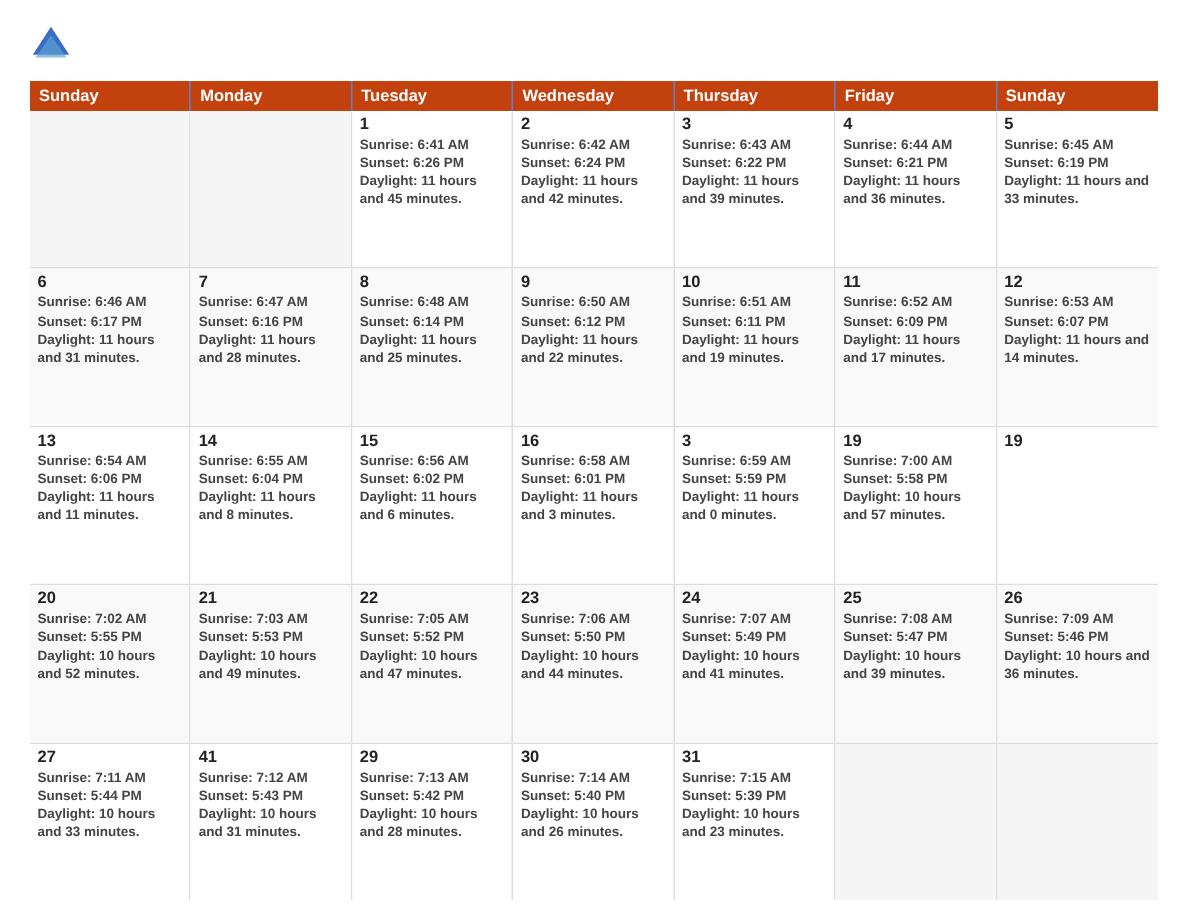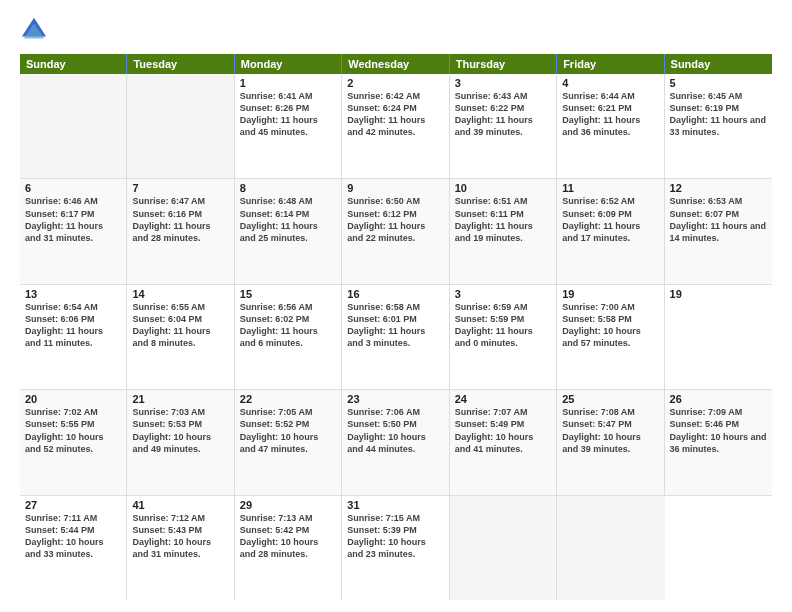--- a/index.html
+++ b/index.html
@@ -52,21 +52,21 @@
       color: #444;
     }
     .calendar {
       flex: 1;
       display: flex;
       flex-direction: column;
     }
     .cal-header {
       display: grid;
       grid-template-columns: repeat(7, 1fr);
-      background: #4d7c0f;
+      background: #c2410c;
     }
     .cal-header-cell {
       color: #fff;
       font-size: 11px;
       font-weight: bold;
       padding: 4px 6px;
       text-align: left;
       border-right: 1px solid #5585d8;
     }
     .cal-header-cell:last-child { border-right: none; }
@@ -130,22 +130,22 @@
     </div>
     <div class="title-block">
       <div class="month-title"></div>
       <div class="location-title"></div>
     </div>
   </div>
 
   <div class="calendar">
     <div class="cal-header">
     <div class="cal-header-cell">Sunday</div>
+        <div class="cal-header-cell">Monday</div>
         <div class="cal-header-cell">Tuesday</div>
-        <div class="cal-header-cell">Monday</div>
         <div class="cal-header-cell">Wednesday</div>
         <div class="cal-header-cell">Thursday</div>
         <div class="cal-header-cell">Friday</div>
         <div class="cal-header-cell">Sunday</div>
       </div>
     <div class="cal-body">
     <div class="cal-row">
           <div class="cal-cell empty"></div>
           <div class="cal-cell empty"></div>
           <div class="cal-cell">
@@ -265,20 +265,24 @@
           </div>
           <div class="cal-cell">
             <span class="day-num">41</span>
             <div class="cell-text">Sunrise: 7:12 AM<br>Sunset: 5:43 PM<br>Daylight: 10 hours and 31 minutes.</div>
           </div>
           <div class="cal-cell">
             <span class="day-num">29</span>
             <div class="cell-text">Sunrise: 7:13 AM<br>Sunset: 5:42 PM<br>Daylight: 10 hours and 28 minutes.</div>
           </div>
           <div class="cal-cell">
+            <span class="day-num">30</span>
+            <div class="cell-text">Sunrise: 7:14 AM<br>Sunset: 5:40 PM<br>Daylight: 10 hours and 26 minutes.</div>
+          </div>
+          <div class="cal-cell">
             <span class="day-num">31</span>
             <div class="cell-text">Sunrise: 7:15 AM<br>Sunset: 5:39 PM<br>Daylight: 10 hours and 23 minutes.</div>
           </div>
           <div class="cal-cell empty"></div>
           <div class="cal-cell empty"></div>
         </div>
       </div>
   </div>
 </div>
 

